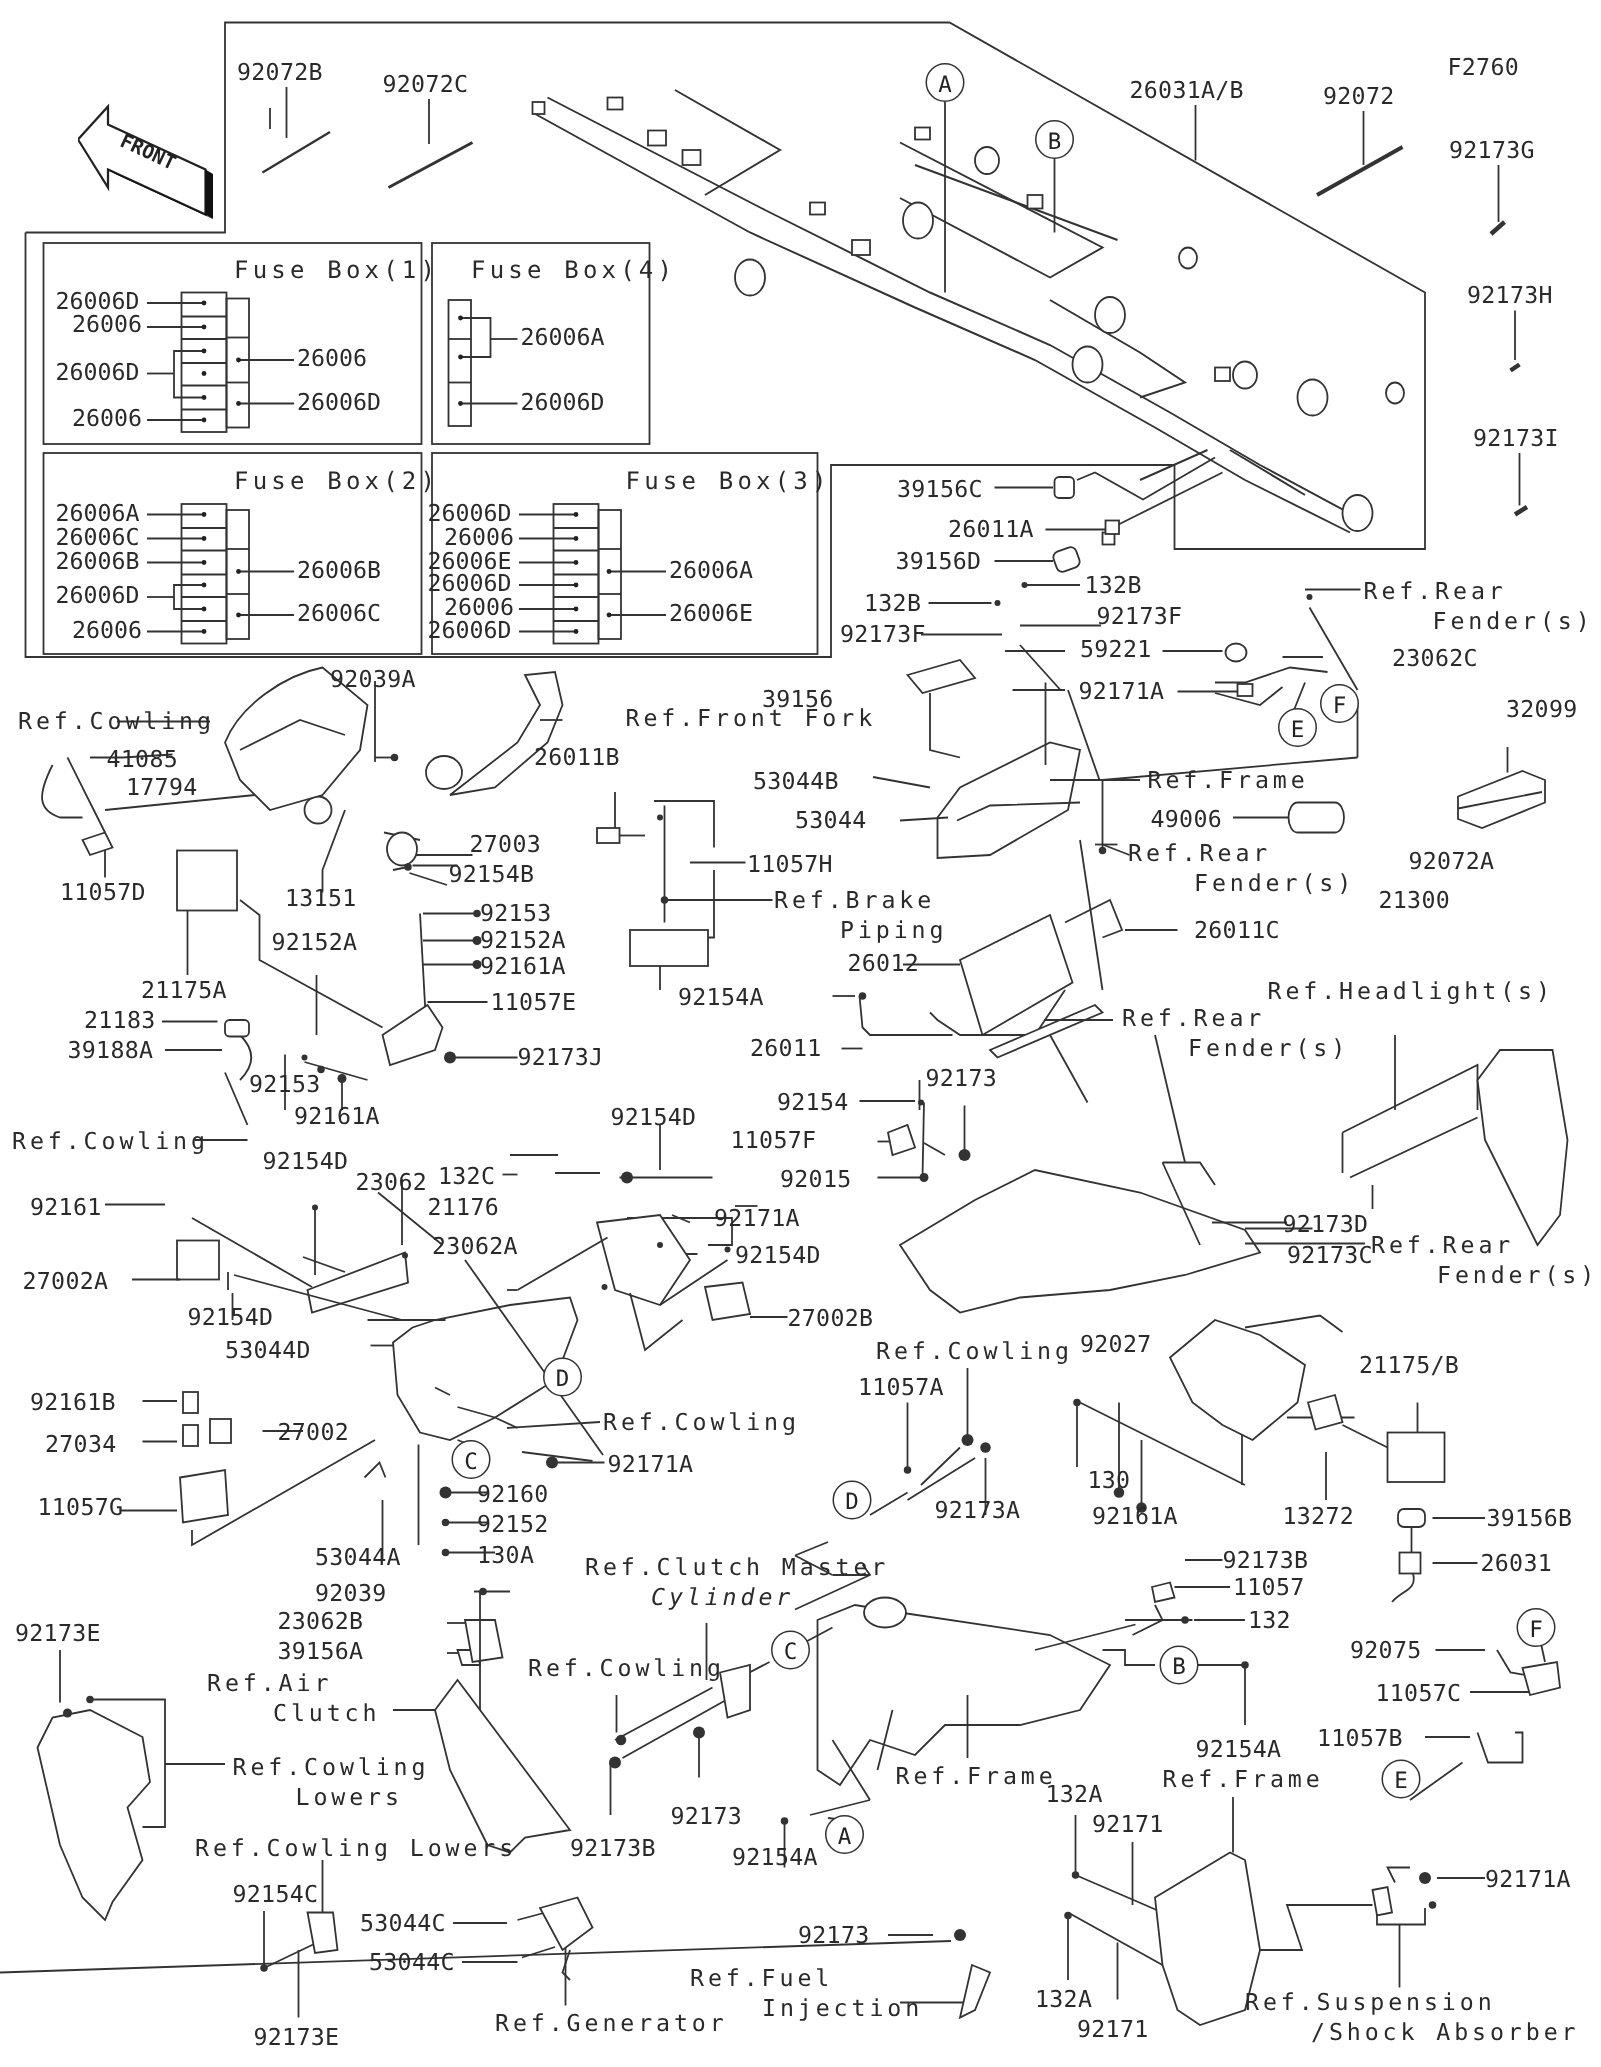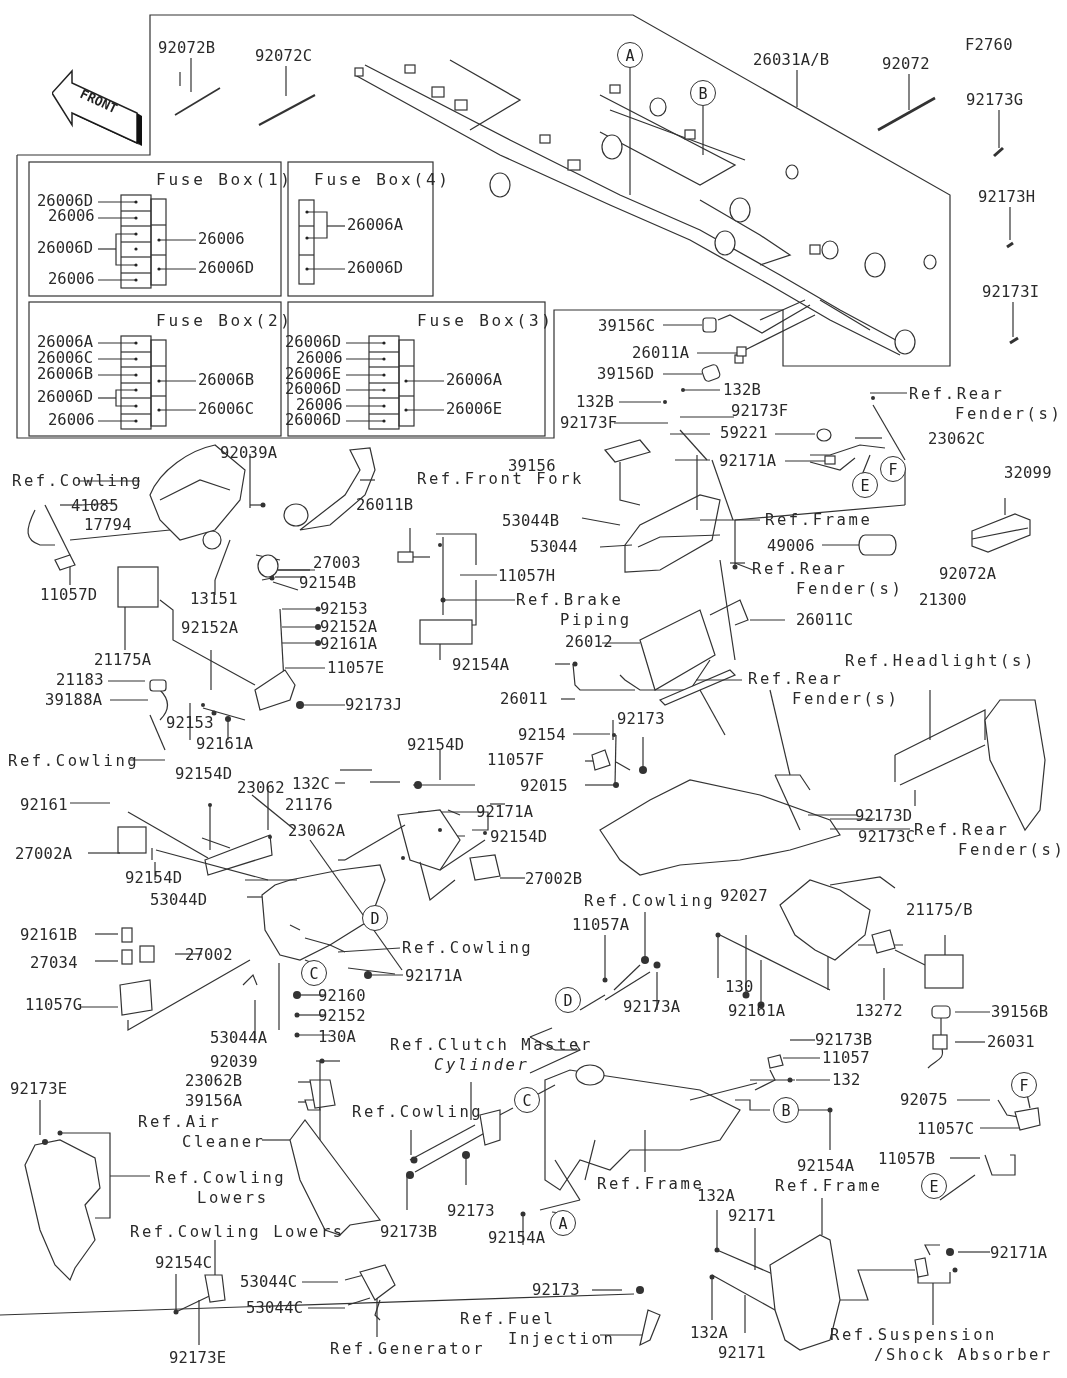--- a/index.html
+++ b/index.html
@@ -738,21 +738,21 @@
     <div style="margin-left:44px;margin-top:4px;">Fender(s)</div>
   </div>
 <div class="lbl ref" style="left:584px;top:893px;">Ref.Cowling</div>
 <div class="lbl ref" style="left:402px;top:940px;">Ref.Cowling</div>
 <div class="lbl ref" style="left:390px;top:1037px;">
     <div>Ref.Clutch Master</div>
     <div style="margin-left:44px;margin-top:4px;font-style:italic;">Cylinder</div>
   </div>
 <div class="lbl ref" style="left:138px;top:1114px;">
     <div>Ref.Air</div>
-    <div style="margin-left:44px;margin-top:4px;">Cleaner</div>
+    <div style="margin-left:44px;margin-top:4px;">Clutch</div>
   </div>
 <div class="lbl ref" style="left:352px;top:1104px;">Ref.Cowling</div>
 <div class="lbl ref" style="left:155px;top:1170px;">
     <div>Ref.Cowling</div>
     <div style="margin-left:42px;margin-top:4px;">Lowers</div>
   </div>
 <div class="lbl ref" style="left:130px;top:1224px;">Ref.Cowling Lowers</div>
 <div class="lbl ref" style="left:597px;top:1176px;">Ref.Frame</div>
 <div class="lbl ref" style="left:775px;top:1178px;">Ref.Frame</div>
 <div class="lbl ref" style="left:330px;top:1341px;">Ref.Generator</div>

